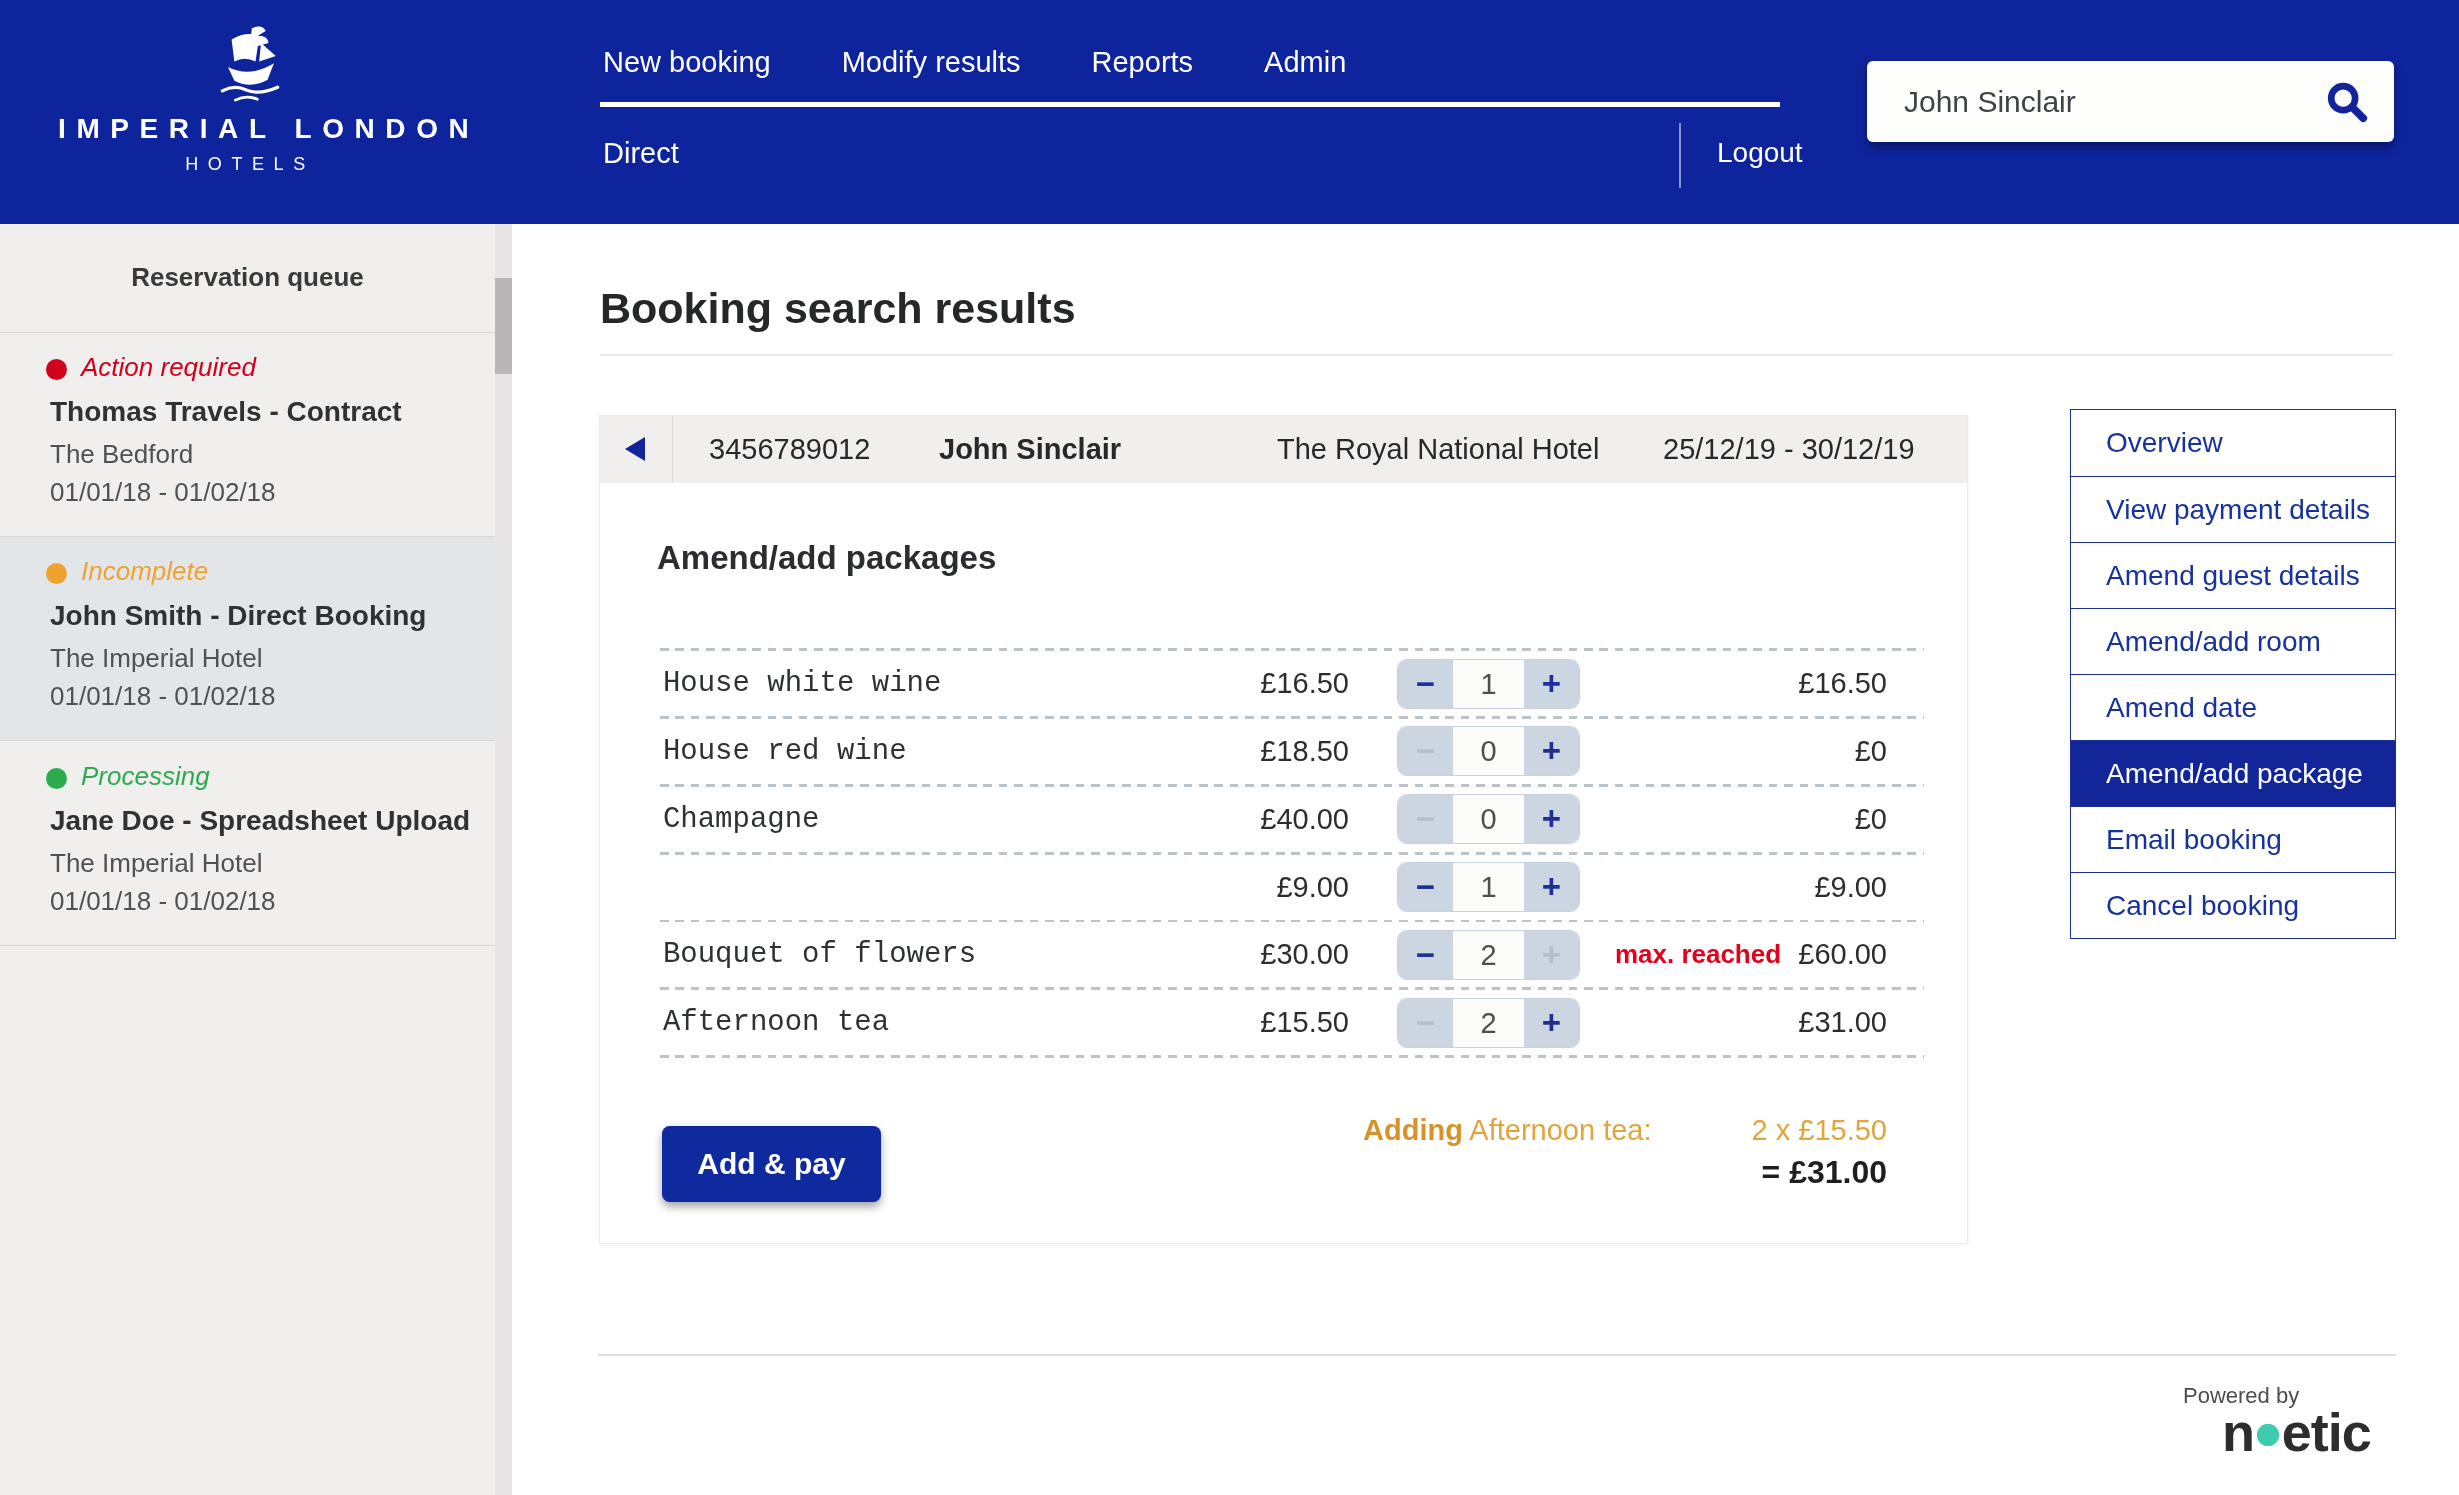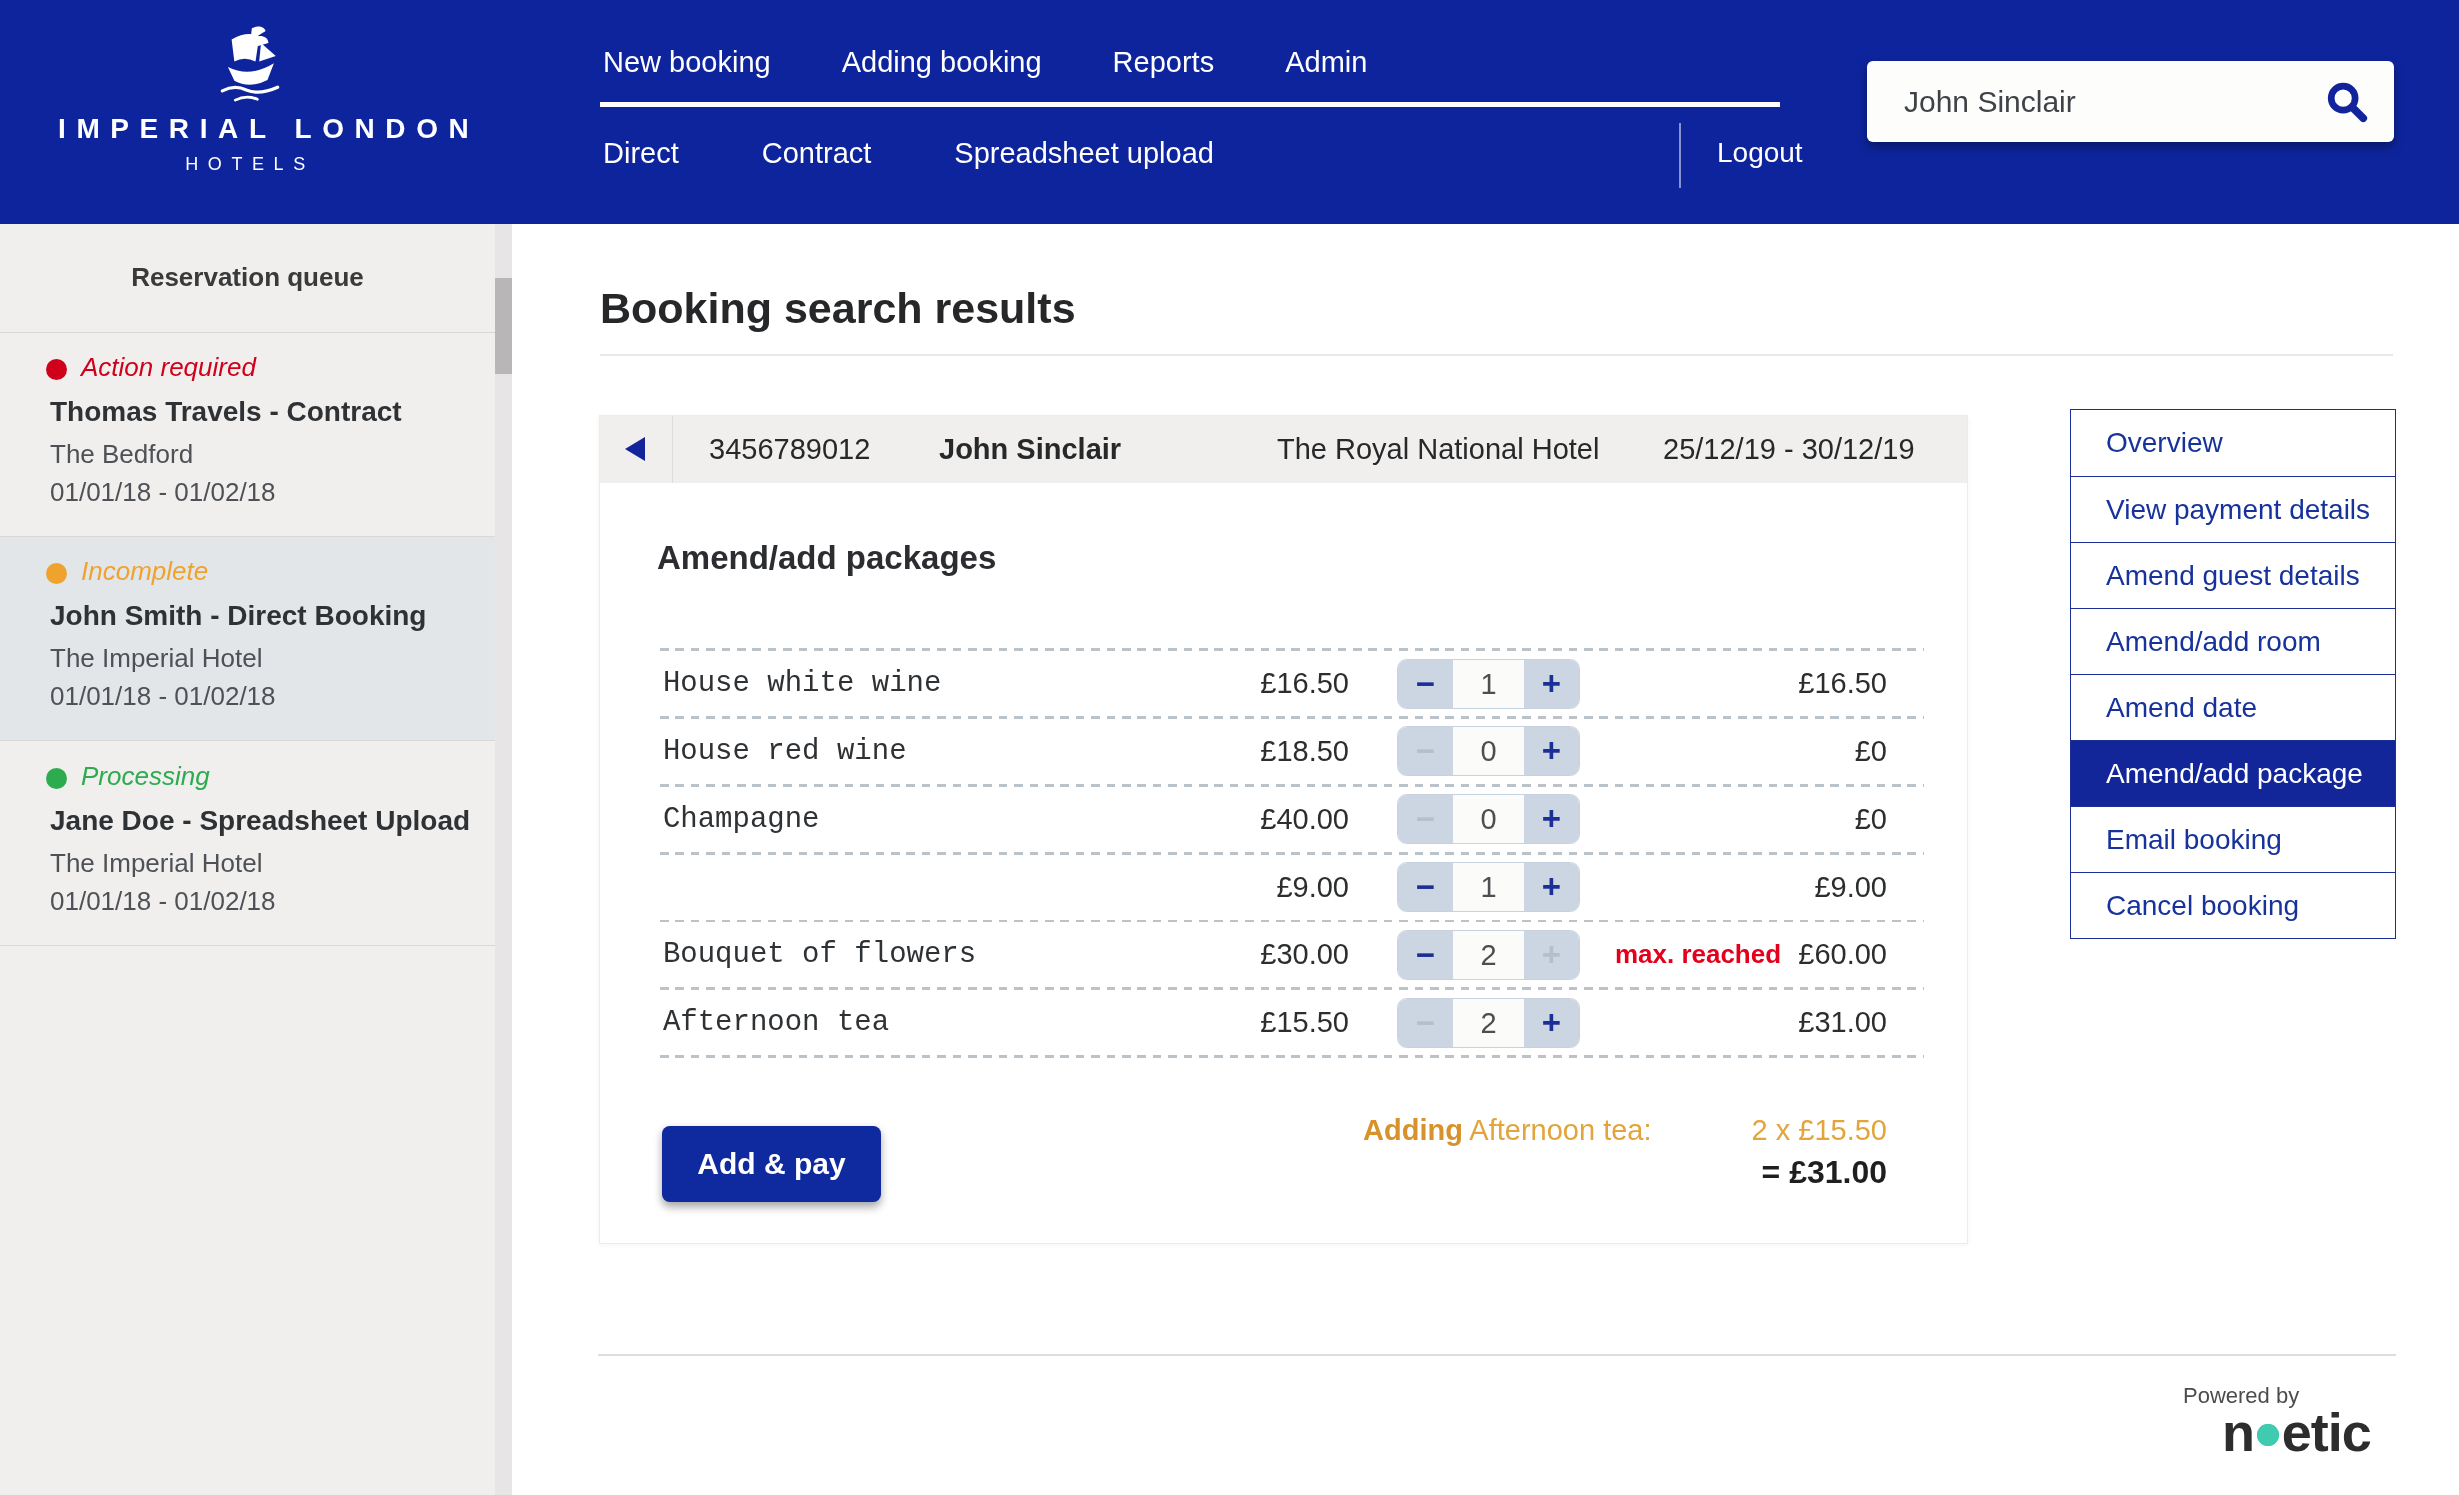--- a/index.html
+++ b/index.html
@@ -12,21 +12,21 @@
   
   .topbar { position:absolute; left:0; top:0; width:2459px; height:224px; background:#0e249c; color:#fff; }
   .logo { position:absolute; left:58px; top:23px; width:384px; text-align:center; }
   .logo-ship { display:block; margin:0 auto; width:92px; height:88px; }
   .logo-line1 { font-size:28px; font-weight:bold; letter-spacing:10.6px; margin-top:1.9px; white-space:nowrap; }
   .logo-line2 { font-size:18px; letter-spacing:9.6px; margin-top:9.6px; }
 
   .nav1 { position:absolute; left:603px; top:46px; display:flex; gap:71px; font-size:29px; }
   .nav1 span, .nav2 span, .logout { cursor:default; white-space:nowrap; }
   .nav-underline { position:absolute; left:600px; top:102px; width:1180px; height:4.8px; background:#ffffff; }
-  .nav2 { position:absolute; left:603px; top:137px; display:flex; gap:83px; font-size:29px; }
+  .nav2 { position:absolute; left:603px; top:137px; display:flex; gap:83px; font-size:29px;flex-direction:column; }
   .logout { position:absolute; left:1717px; top:137px; font-size:28px; }
   .nav-vdiv { position:absolute; left:1679px; top:123px; width:1.9px; height:65px; background:rgba(255,255,255,0.5); }
 
   .search-box { position:absolute; left:1867px; top:61px; width:527px; height:81px; background:#fdfdfc;
     border-radius:5.8px; box-shadow:0 4.8px 9.6px rgba(0,0,0,0.35); display:flex; align-items:center; }
   .search-box input { flex:1; border:none; outline:none; background:transparent; font-family:inherit;
     font-size:30px; color:#3f4246; padding-left:37px; }
   .search-icon { width:44px; height:44px; margin-right:25px; flex:0 0 auto; }
 
   
@@ -113,21 +113,21 @@
       <path d="M26 46 Q50 58 76 42 L69 60 Q50 70 33 61 Z" fill="#fff"></path>
       <path d="M20 72 Q33 65 46 71 Q60 77 80 68" stroke="#fff" stroke-width="3.5" fill="none" stroke-linecap="round"></path>
       <path d="M34 82 Q46 76 58 81" stroke="#fff" stroke-width="3" fill="none" stroke-linecap="round"></path>
     </svg>
     <div class="logo-line1">IMPERIAL LONDON</div>
     <div class="logo-line2">HOTELS</div>
   </div>
 
   <div class="nav1">
     <span>New booking</span>
-    <span>Adding booking</span>
+    <span>Modify results</span>
     <span>Reports</span>
     <span>Admin</span>
   </div>
   <div class="nav-underline"></div>
   <div class="nav2">
     <span>Direct</span>
     <span>Contract</span>
     <span>Spreadsheet upload</span>
   </div>
   <div class="nav-vdiv"></div>

